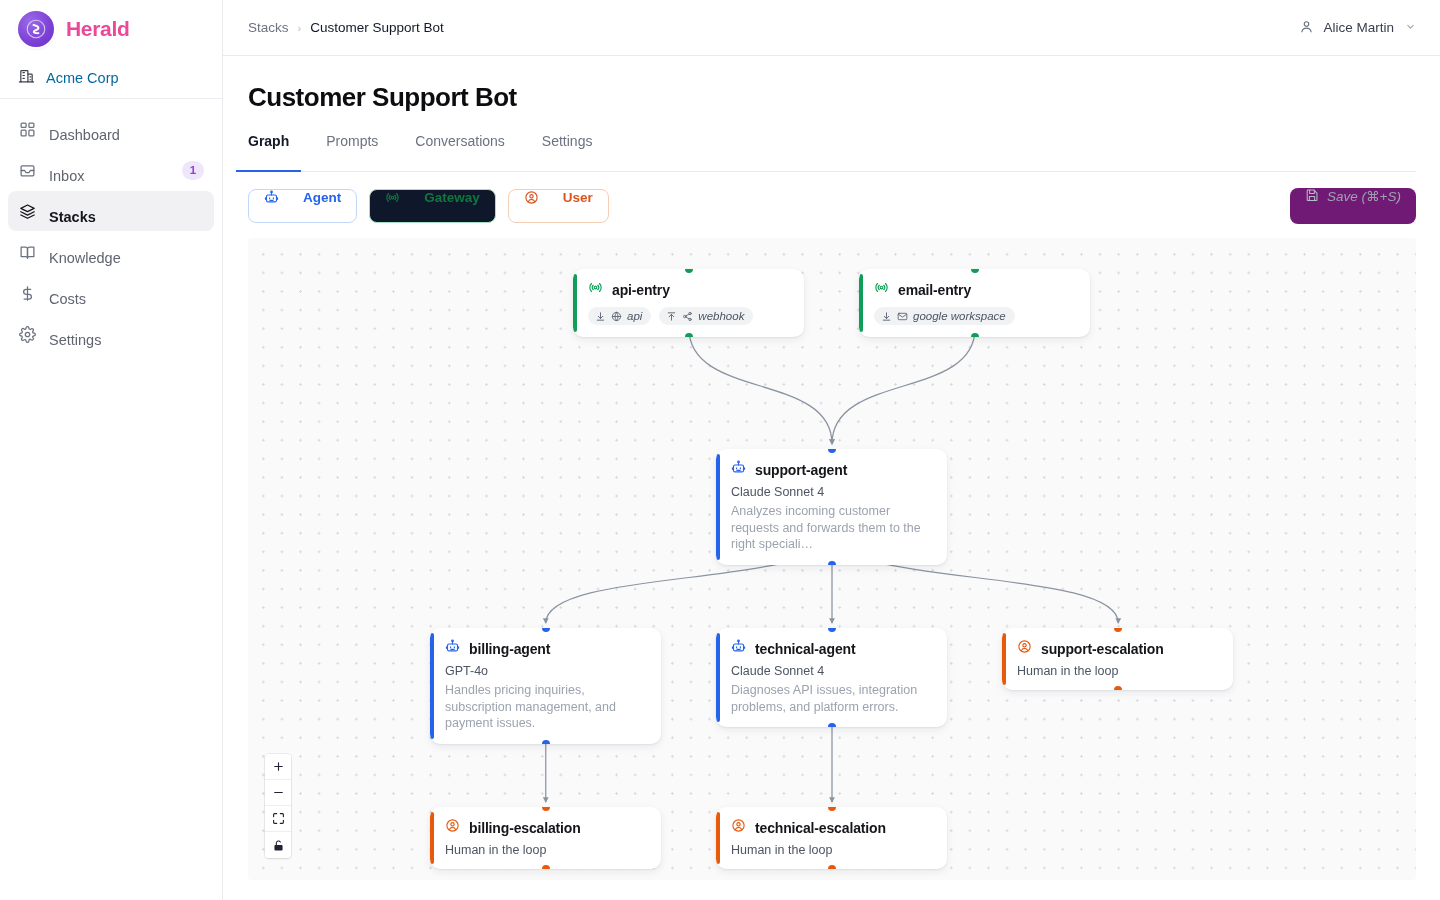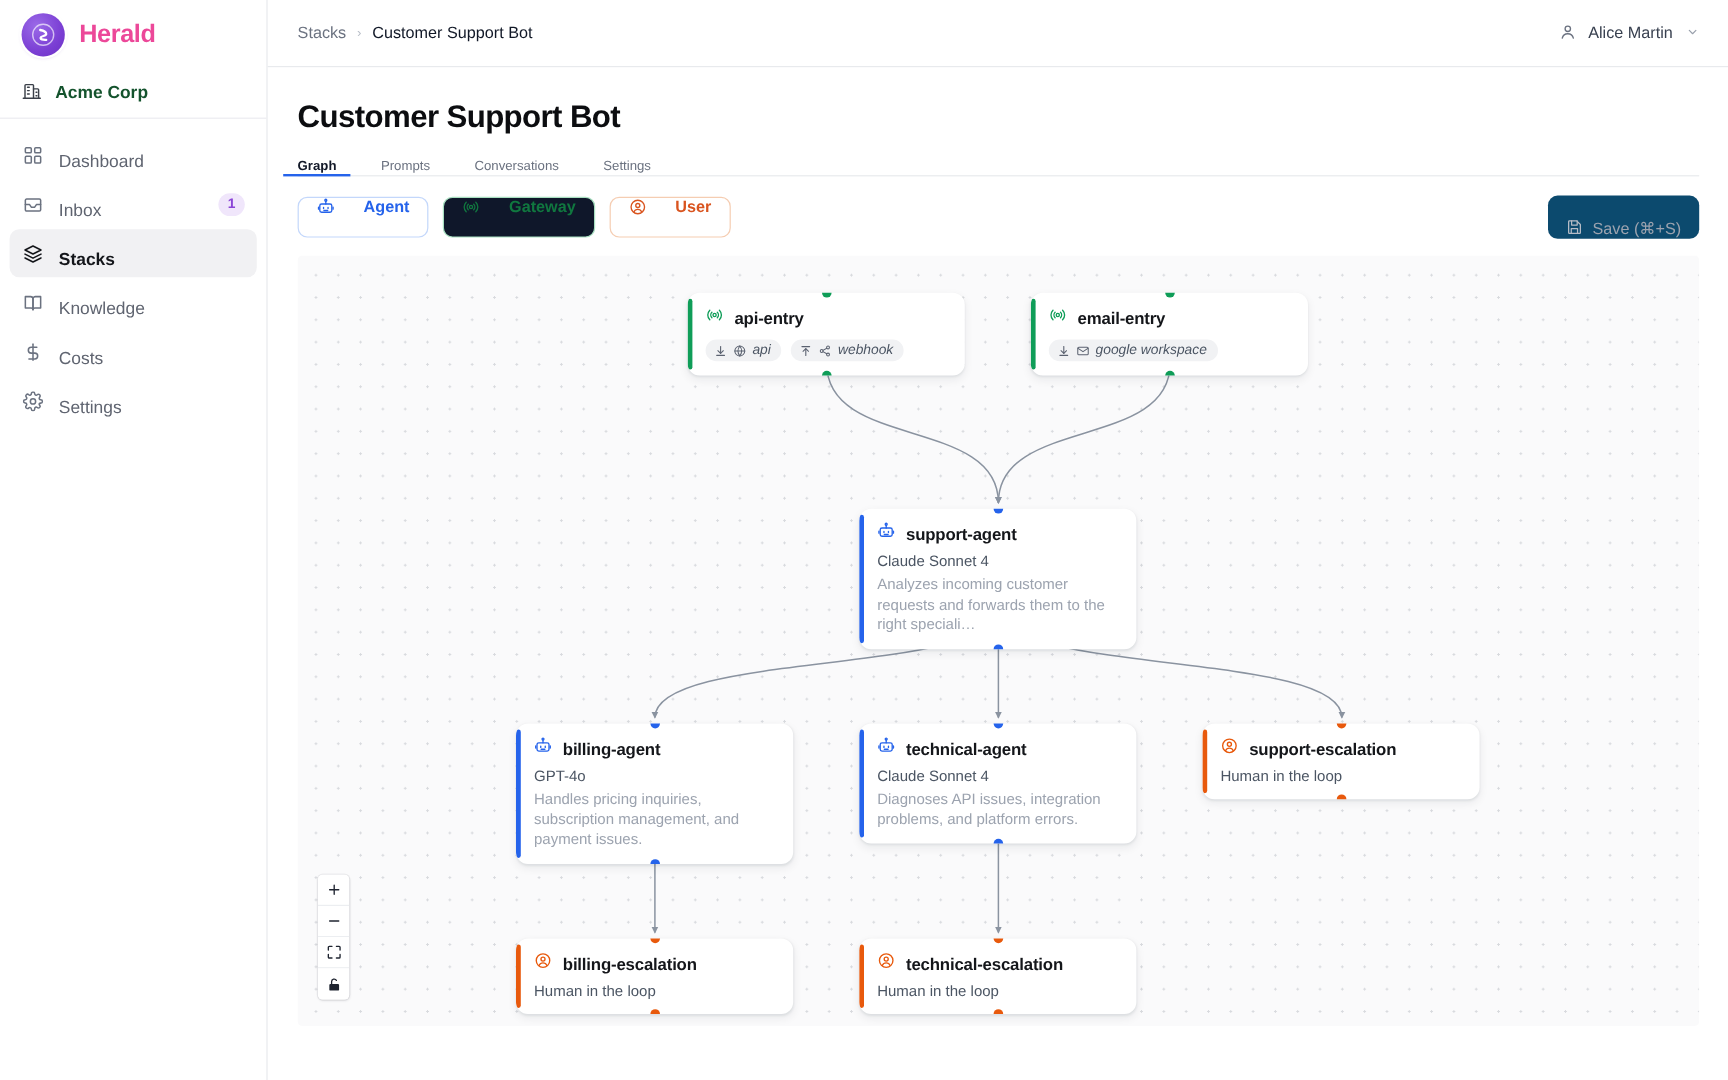--- a/index.html
+++ b/index.html
@@ -34,21 +34,21 @@
   .brand-logo svg { display: block; }
   .brand-name {
     font-size: 21px; font-weight: 700; letter-spacing: -0.3px; color: #ec4899;
   }
   .org {
     display: flex; align-items: center; gap: 11px;
     padding: 0 18px; height: 42px;
     border-bottom: 1px solid #ececf0;
     margin-bottom: 10px;
   }
-  .org-label { font-size: 14.5px; font-weight: 700; color: #14532d; }
+  .org-label { font-size: 14.5px; font-weight: 400; color: #0369a1; }
   .nav { padding: 0 8px; display: flex; flex-direction: column; gap: 1px; }
   .nav-item {
     display: flex; align-items: center; gap: 13px;
     height: 40px; padding: 0 10px; border-radius: 8px;
     color: #5f6470; font-size: 14.5px; cursor: pointer;
     position: relative;
   }
   .nav-item.active { background: #f1f1f3; color: #14161a; font-weight: 600; }
   .nav-item .ico { width: 18px; height: 18px; flex: 0 0 18px; display: flex; align-items: center; justify-content: center; }
   .nav-label { flex: 1; margin-top: 12px; }
@@ -77,22 +77,22 @@
   }
   .user-menu .caret { color: #9aa1ad; font-size: 10px; margin-left: 2px; }
 
   .page-head { padding: 26px 24px 0 25px; }
   .page-title { font-size: 26px; font-weight: 700; letter-spacing: -0.5px; color: #0c0d10; }
   .tabs {
     display: flex; gap: 0; margin-top: 20px;
     border-bottom: 1px solid #e8eaed;
   }
   .tab {
-    padding: 0 12px 0 12px; margin-right: 13px;
-    font-size: 11px; color: #6b7280; cursor: pointer;
+    padding: 0 12px 21px 12px; margin-right: 13px;
+    font-size: 14px; color: #6b7280; cursor: pointer;
     border-bottom: 2px solid transparent; margin-bottom: -1px;
     position: relative;
   }
   .tab:first-child { margin-left: -12px; }
   .tab.active { color: #111827; font-weight: 700; border-bottom-color: #2563eb; }
 
   .toolbar {
     display: flex; align-items: center; justify-content: space-between;
     padding: 16px 24px 14px 25px;
   }
@@ -101,24 +101,24 @@
     display: flex; gap: 24px;
     height: 34px; padding: 0 15px; border-radius: 8px;
     font-size: 13.5px; font-weight: 700; cursor: pointer;
     background: #ffffff; border: 1px solid transparent;
   }
   .chip.agent { color: #2563eb; border-color: #c3d7fb; }
   .chip.gateway { color: #10773f; border-color: #a7dfc0; background: #0f172a; }
   .chip.user { color: #d9541f; border-color: #f5cdb2; }
   .chip .ico { display: flex; }
   .save-btn {
-    display: flex; align-items: flex-end; gap: 8px;
+    display: flex; align-items: flex-start; gap: 8px;
     height: 36px; padding: 0 15px; border-radius: 8px;
-    background: #0c4a6e; color: #9ca3af; border: none;
-    font-size: 13.5px; font-family: inherit; cursor: default;
+    background: #701a75; color: #9ca3af; border: none;
+    font-size: 13.5px; font-family: inherit; cursor: default; font-style: italic;
   }
 
   
   .canvas-wrap { padding: 0 24px 20px 25px; flex: 1; min-height: 0; }
   .canvas {
     position: relative; width: 100%; height: 642px;
     background-color: #fafafb;
     background-image: radial-gradient(circle, #d8dade 1px, transparent 1.05px);
     background-size: 18.6px 18.6px;
     background-position: 6px 7px;

